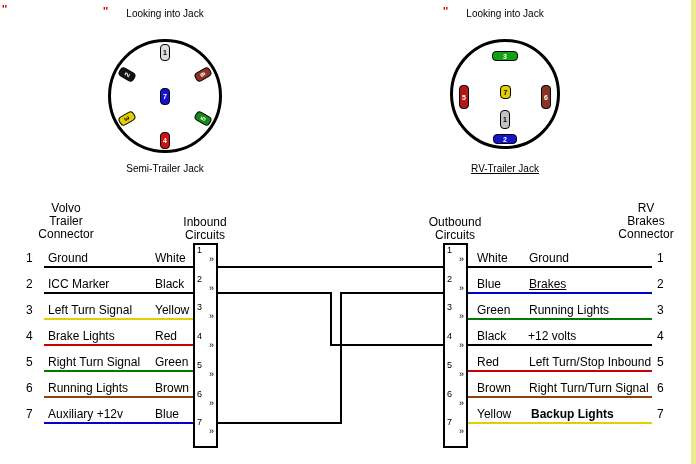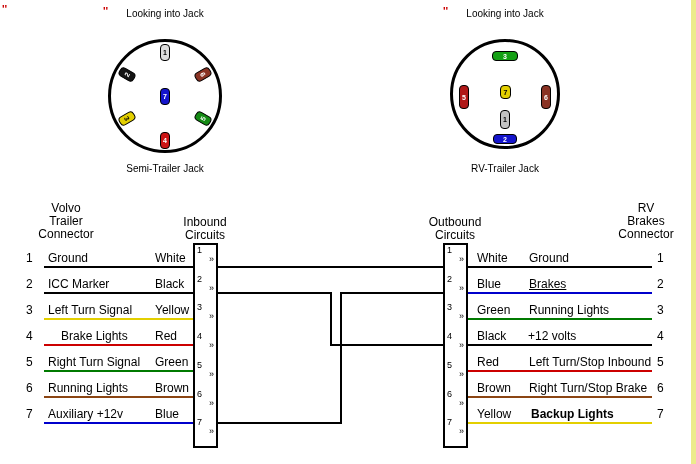--- a/index.html
+++ b/index.html
@@ -80,21 +80,21 @@
     <span style="color: rgb(0, 0, 0);">7</span>
     </div>
   <div class="pin pin-v3" style="left: 500px; top: 110px; background: rgb(194, 194, 194);">
     <span style="color: rgb(0, 0, 0);">1</span>
     </div>
   <div class="pin pin-h" style="left: 493px; top: 134px; width: 24px; background: rgb(20, 20, 204);">
     <span style="color: rgb(255, 255, 255);">2</span>
     </div>
 
   <div class="abs cap" style="left:95px;top:163px;width:140px;">Semi-Trailer Jack</div>
-  <div class="abs cap" style="left:435px;top:163px;width:140px;">RV-Trailer Jack</div>
+  <div class="abs cap" style="left:435px;top:163px;width:140px;text-decoration:underline;">RV-Trailer Jack</div>
 
   <div class="abs hdr" style="left:26px;top:202px;width:80px;">Volvo
 Trailer
 Connector</div>
   <div class="abs hdr" style="left:165px;top:216px;width:80px;">Inbound
 Circuits</div>
   <div class="abs hdr" style="left:415px;top:216px;width:80px;">Outbound
 Circuits</div>
   <div class="abs hdr" style="left:606px;top:202px;width:80px;">RV
 Brakes
@@ -171,21 +171,21 @@
   <div class="abs rowtext" style="left:48px;top:277px;">ICC Marker</div>
   <div class="abs rowtext" style="left:155px;top:277px;">Black</div>
   <div class="hline" style="left: 44px; top: 292px; width: 149px; background: rgb(0, 0, 0);"></div>
 
   <div class="abs rownum" style="left:26px;top:303px;">3</div>
   <div class="abs rowtext" style="left:48px;top:303px;">Left Turn Signal</div>
   <div class="abs rowtext" style="left:155px;top:303px;">Yellow</div>
   <div class="hline" style="left: 44px; top: 318px; width: 149px; background: rgb(227, 207, 0);"></div>
 
   <div class="abs rownum" style="left:26px;top:329px;">4</div>
-  <div class="abs rowtext" style="left:48px;top:329px;margin-left:13px;">Brake Lights</div>
+  <div class="abs rowtext" style="left:48px;top:329px;">Brake Lights</div>
   <div class="abs rowtext" style="left:155px;top:329px;">Red</div>
   <div class="hline" style="left: 44px; top: 344px; width: 149px; background: rgb(204, 0, 0);"></div>
 
   <div class="abs rownum" style="left:26px;top:355px;">5</div>
   <div class="abs rowtext" style="left:48px;top:355px;">Right Turn Signal</div>
   <div class="abs rowtext" style="left:155px;top:355px;">Green</div>
   <div class="hline" style="left: 44px; top: 370px; width: 149px; background: rgb(0, 122, 0);"></div>
 
   <div class="abs rownum" style="left:26px;top:381px;">6</div>
   <div class="abs rowtext" style="left:48px;top:381px;">Running Lights</div>
@@ -216,21 +216,21 @@
   <div class="abs rowtext" style="left:528px;top:329px;text-align:center;">+12 volts</div>
   <div class="abs rownum" style="left:657px;top:329px;">4</div>
   <div class="hline" style="left: 468px; top: 344px; width: 184px; background: rgb(0, 0, 0);"></div>
 
   <div class="abs rowtext" style="left:477px;top:355px;">Red</div>
   <div class="abs rowtext" style="left:529px;top:355px;">Left Turn/Stop Inbound</div>
   <div class="abs rownum" style="left:657px;top:355px;">5</div>
   <div class="hline" style="left: 468px; top: 370px; width: 184px; background: rgb(204, 0, 0);"></div>
 
   <div class="abs rowtext" style="left:477px;top:381px;">Brown</div>
-  <div class="abs rowtext" style="left:529px;top:381px;">Right Turn/Stop Brake</div>
+  <div class="abs rowtext" style="left:529px;top:381px;">Right Turn/Turn Signal</div>
   <div class="abs rownum" style="left:657px;top:381px;">6</div>
   <div class="hline" style="left: 468px; top: 396px; width: 184px; background: rgb(139, 69, 19);"></div>
 
   <div class="abs rowtext" style="left:477px;top:407px;">Yellow</div>
   <div class="abs rowtext" style="left:531px;top:407px;font-weight:bold;">Backup Lights</div>
   <div class="abs rownum" style="left:657px;top:407px;">7</div>
   <div class="hline" style="left: 468px; top: 422px; width: 184px; background: rgb(227, 207, 0);"></div>
 
   <div class="hline" style="left: 218px; top: 266px; width: 225px; background: rgb(0, 0, 0);"></div>
 

